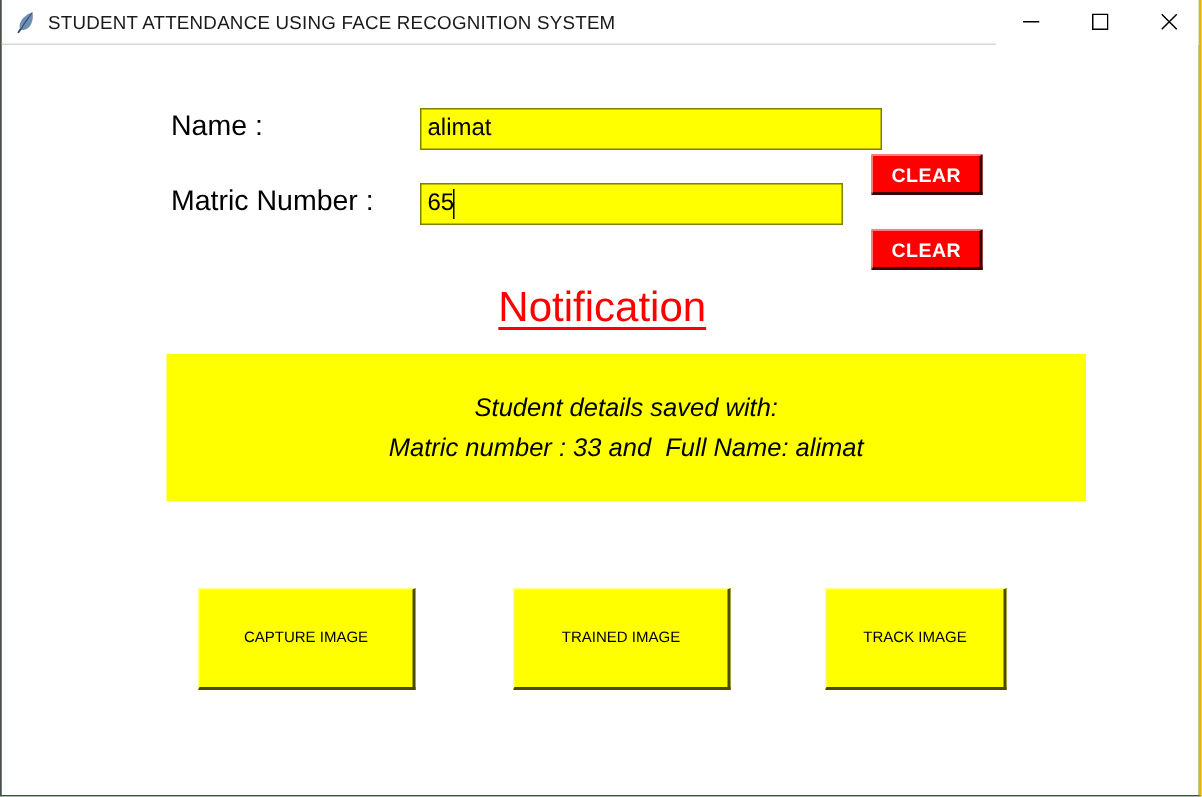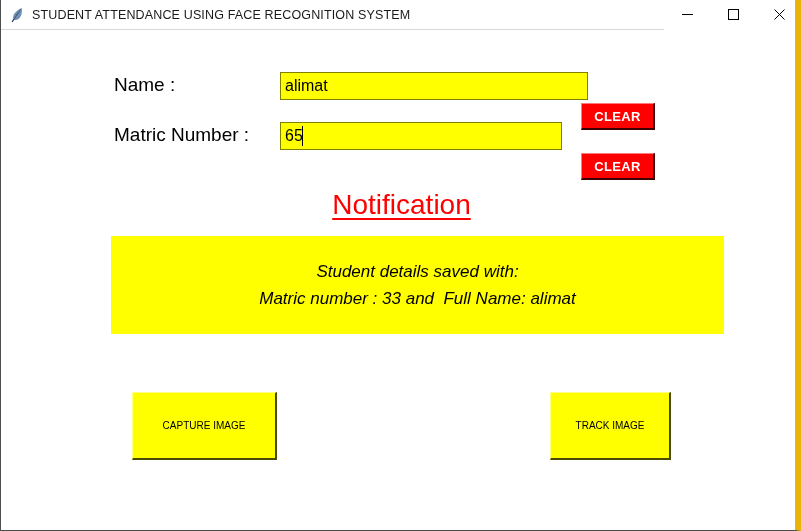--- a/index.html
+++ b/index.html
@@ -16,21 +16,21 @@
   }
 
   
   .window {
     position: relative;
     width: 801px;
     height: 531px;
     box-sizing: border-box;
     background: #008000;
     border-left: 1px solid #4d4d4d;
-    border-right: 6px solid #eab308;
+    border-right: 2px solid #eab308;
     border-bottom: 1px solid #4d4d4d;
     overflow: hidden;
     padding-left: 16px;
   }
 
   
   .titlebar {
     position: absolute;
     left: 0;
     top: 0;
@@ -253,16 +253,17 @@
     <div class="clear-btn clear-2">CLEAR</div>
 
     <div class="notif-heading">Notification</div>
 
     <div class="notif-box">
       <div class="notif-line">Student details saved with:</div>
       <div class="notif-line">Matric number : 33 and  Full Name: alimat</div>
     </div>
 
     <div class="action-btn act-1">CAPTURE IMAGE</div>
+    <div class="action-btn act-2">TRAINED IMAGE</div>
     <div class="action-btn act-3">TRACK IMAGE</div>
 
   </div>
 </div>
 
 </body></html>

